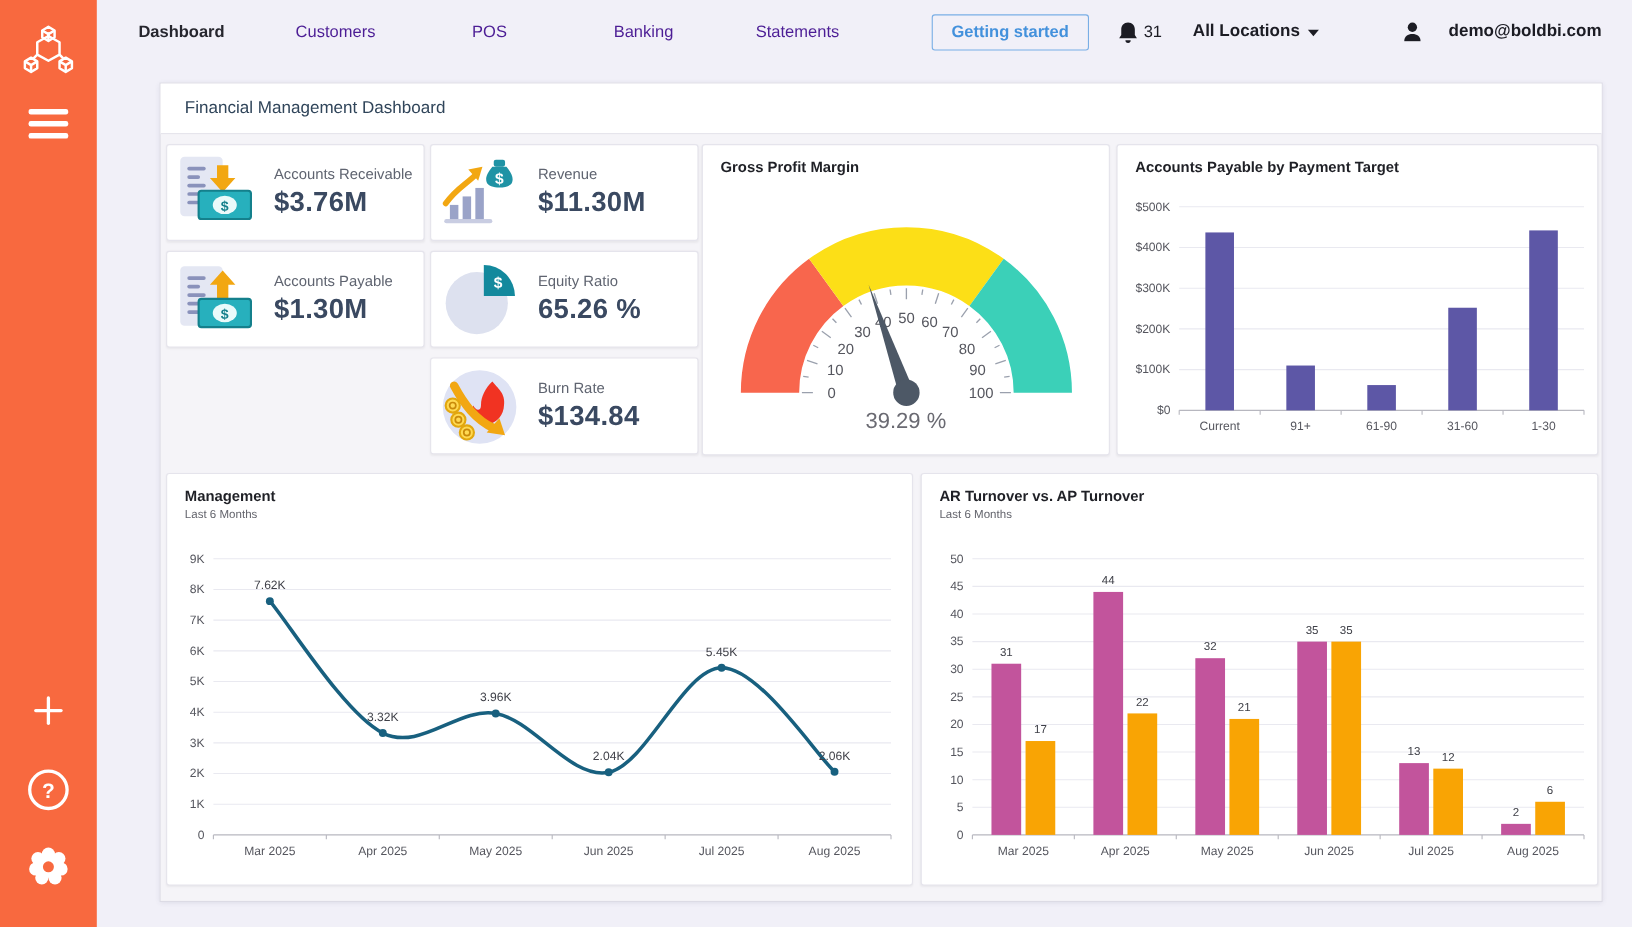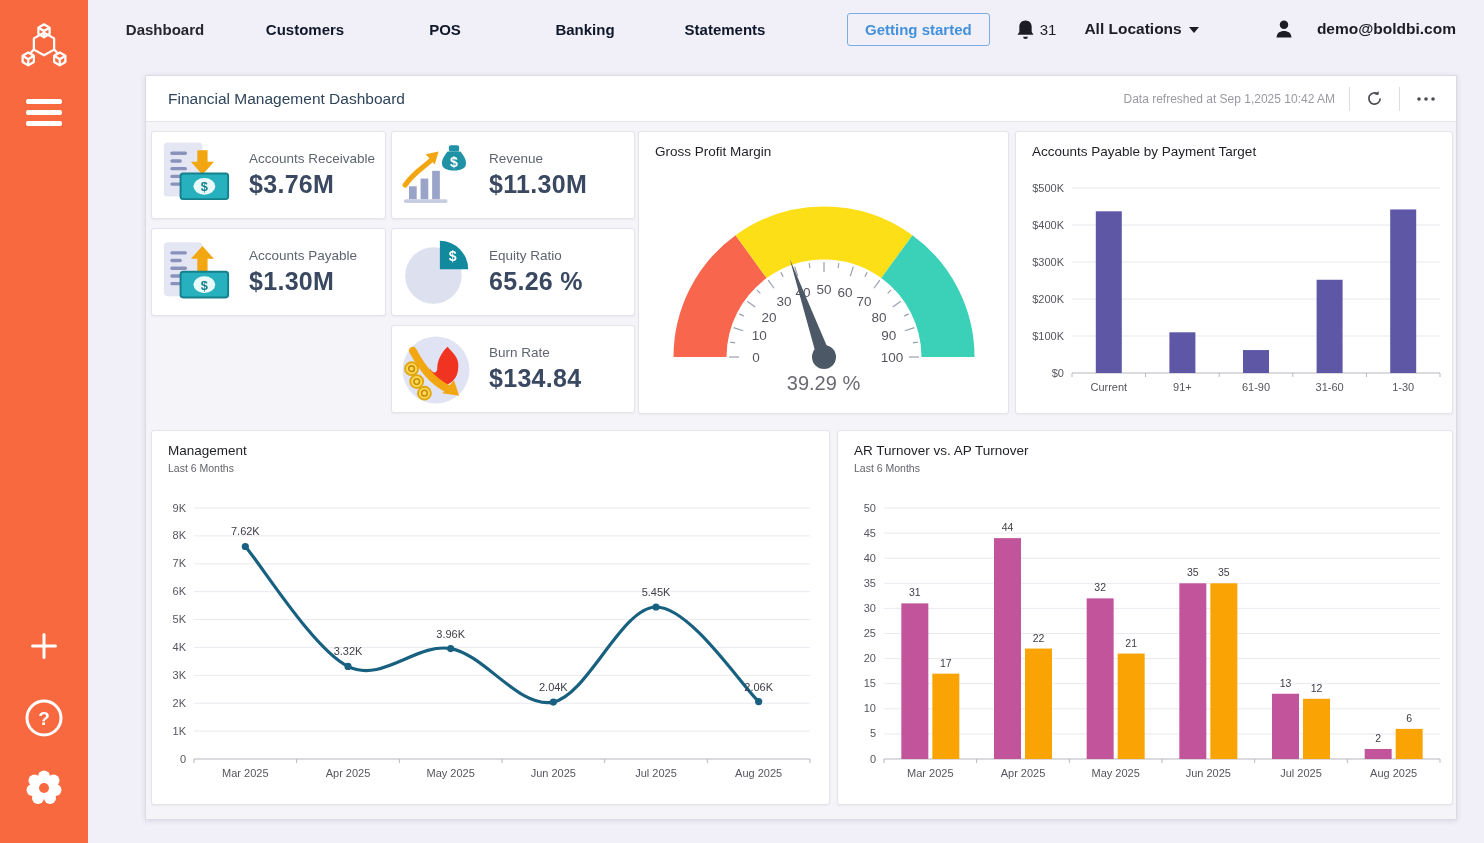--- a/index.html
+++ b/index.html
@@ -11,21 +11,21 @@
   .side-icon{position:absolute;left:0;width:88px;display:flex;justify-content:center;align-items:center;cursor:pointer}
   .logo{top:12px;height:64px}
   .burger{top:92px;height:40px;flex-direction:column;gap:6px}
   .burger span{display:block;width:36px;height:5px;border-radius:2px;background:#fff}
   .plus{top:626px;height:40px}
   .help{top:694px;height:48px}
   .gear{top:764px;height:48px}
 
   
   .topnav{position:absolute;left:88px;top:0;right:0;height:58px;display:flex;align-items:center;padding:0 28px 0 7px}
-  .tab{width:140px;text-align:center;font-size:15px;color:#0f172a;font-weight:700;cursor:pointer;white-space:nowrap}
+  .tab{width:140px;text-align:center;font-size:15px;color:#4c1d95;font-weight:400;cursor:pointer;white-space:nowrap}
   .tab.active{color:#26262e;font-weight:700}
   .gs-btn{margin-left:52px;padding:7px 17px;border:1px solid #79aee5;border-radius:3px;color:#4391dc;font-size:15px;font-weight:700;background:transparent;cursor:pointer;white-space:nowrap}
   .bell-wrap{margin-left:26px;display:flex;align-items:center;gap:5px;cursor:pointer}
   .bell-count{font-size:15px;color:#1c1c24}
   .loc-wrap{margin-left:28px;display:flex;align-items:center;gap:7px;cursor:pointer;font-size:15.5px;font-weight:700;color:#1c1c24;white-space:nowrap}
   .caret{width:0;height:0;border-left:5px solid transparent;border-right:5px solid transparent;border-top:6px solid #1c1c24;margin-top:2px}
   .user-wrap{margin-left:auto;display:flex;align-items:flex-start;gap:24px;cursor:pointer;font-size:15.5px;font-weight:700;color:#1c1c24;white-space:nowrap}
 
   
   .container{position:absolute;left:145px;top:75px;width:1312px;height:745px;background:#f5f4f8;border:1px solid #dcdbe5;box-shadow:0 1px 5px rgba(70,70,110,.14)}
@@ -40,21 +40,21 @@
   .card{position:absolute;background:#fff;border:1px solid #e5e4ec;border-radius:3px;box-shadow:0 1px 2px rgba(0,0,0,.05)}
 
   
   .kpi{display:block}
   .kpi-icon{position:absolute;left:8px;top:8px;width:72px;height:72px}
   .kpi-text{position:absolute;left:97px;top:50%;transform:translateY(-50%)}
   .kpi-label{font-size:13.5px;color:#5f6470;margin-bottom:4px}
   .kpi-value{font-size:25px;font-weight:700;color:#3a4961;letter-spacing:.3px}
 
   
-  .chart-title{position:absolute;left:16px;top:12px;font-size:13.5px;font-weight:400;color:#1f2026;z-index:2}
+  .chart-title{position:absolute;left:16px;top:12px;font-size:13.5px;font-weight:700;color:#1f2026;z-index:2}
   .chart-sub{position:absolute;left:16px;top:31px;font-size:10.5px;color:#63646c;z-index:2}
   .chart-body{position:absolute;inset:0;cursor:pointer}
   .gauge-value{position:absolute;left:0;right:0;top:240px;text-align:center;font-size:20px;color:#6a6a72;z-index:2}
   svg text{font-family:"Liberation Sans",sans-serif}
 </style>
 </head>
 <body>
 
 <div class="sidebar">
   <div class="side-icon logo">
@@ -130,38 +130,20 @@
       <circle cx="8" cy="4.5" r="4" fill="#1c1c24"></circle>
       <path d="M1 16.5 c0-4.2 3.1-6.2 7-6.2 s7 2 7 6.2 Z" fill="#1c1c24"></path>
     </svg>
     <span>demo@boldbi.com</span>
   </div>
 </div>
 
 <div class="container">
   <div class="db-header">
     <div class="db-title">Financial Management Dashboard</div>
-    <div class="db-right">
-      <span class="refresh-status">Data refreshed at Sep 1,2025 10:42 AM</span>
-      <div class="vdiv"></div>
-      <button class="icon-btn">
-        <svg width="17" height="17" viewBox="0 0 18 18">
-          <path d="M15 9 a6 6 0 1 1 -2.2-4.65" fill="none" stroke="#4a4a52" stroke-width="1.8"></path>
-          <path d="M13.4 1 L13.4 5.1 L9.3 5.1 Z" fill="#4a4a52"></path>
-        </svg>
-      </button>
-      <div class="vdiv"></div>
-      <button class="icon-btn">
-        <svg width="20" height="6" viewBox="0 0 20 6">
-          <circle cx="3" cy="3" r="1.8" fill="#4a4a52"></circle>
-            <circle cx="10" cy="3" r="1.8" fill="#4a4a52"></circle>
-            <circle cx="17" cy="3" r="1.8" fill="#4a4a52"></circle>
-        </svg>
-      </button>
-    </div>
   </div>
 
   <div class="content">
 
     <div class="card kpi" style="left:5px;top:8px;width:235px;height:88px">
       <svg class="kpi-icon" viewBox="0 0 56 56">
         <rect x="3" y="2" width="30" height="42" rx="3" fill="#e4e7f3"></rect>
         <rect x="8" y="9" width="13" height="2.6" rx="1.3" fill="#8a92bb"></rect>
           <rect x="8" y="15" width="9" height="2.6" rx="1.3" fill="#8a92bb"></rect>
         <rect x="8" y="21" width="13" height="2.6" rx="1.3" fill="#8a92bb"></rect>

